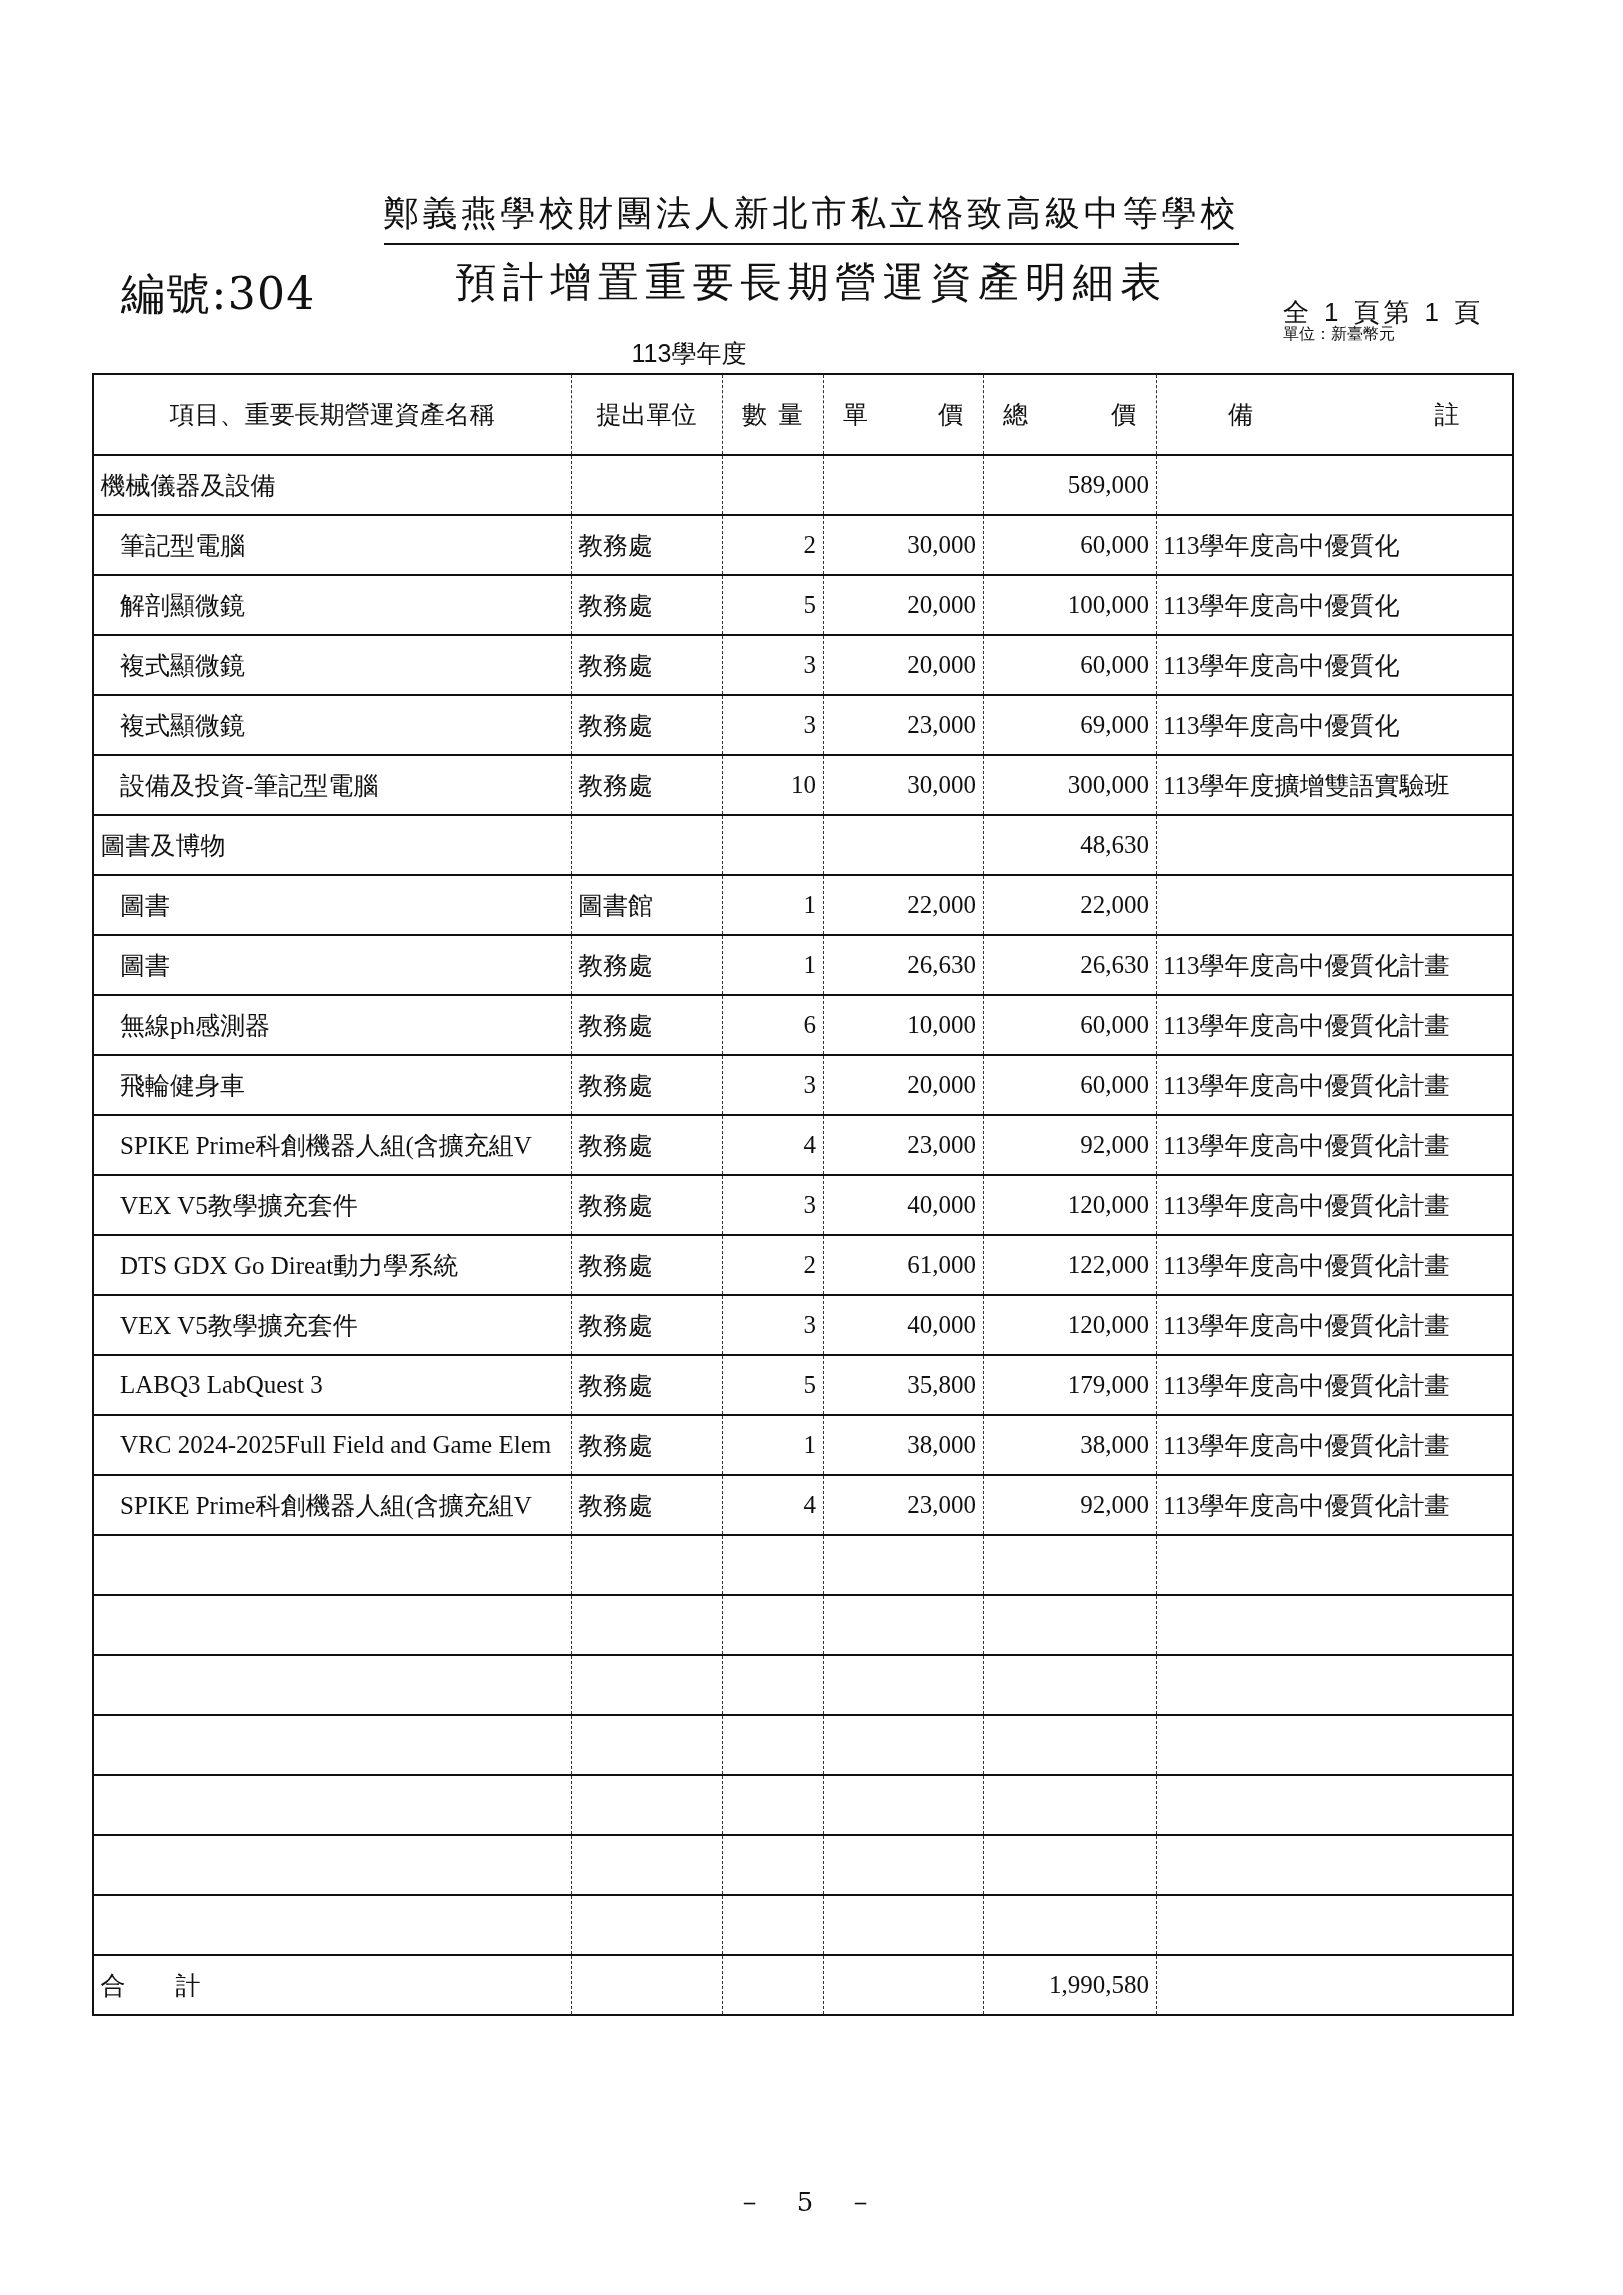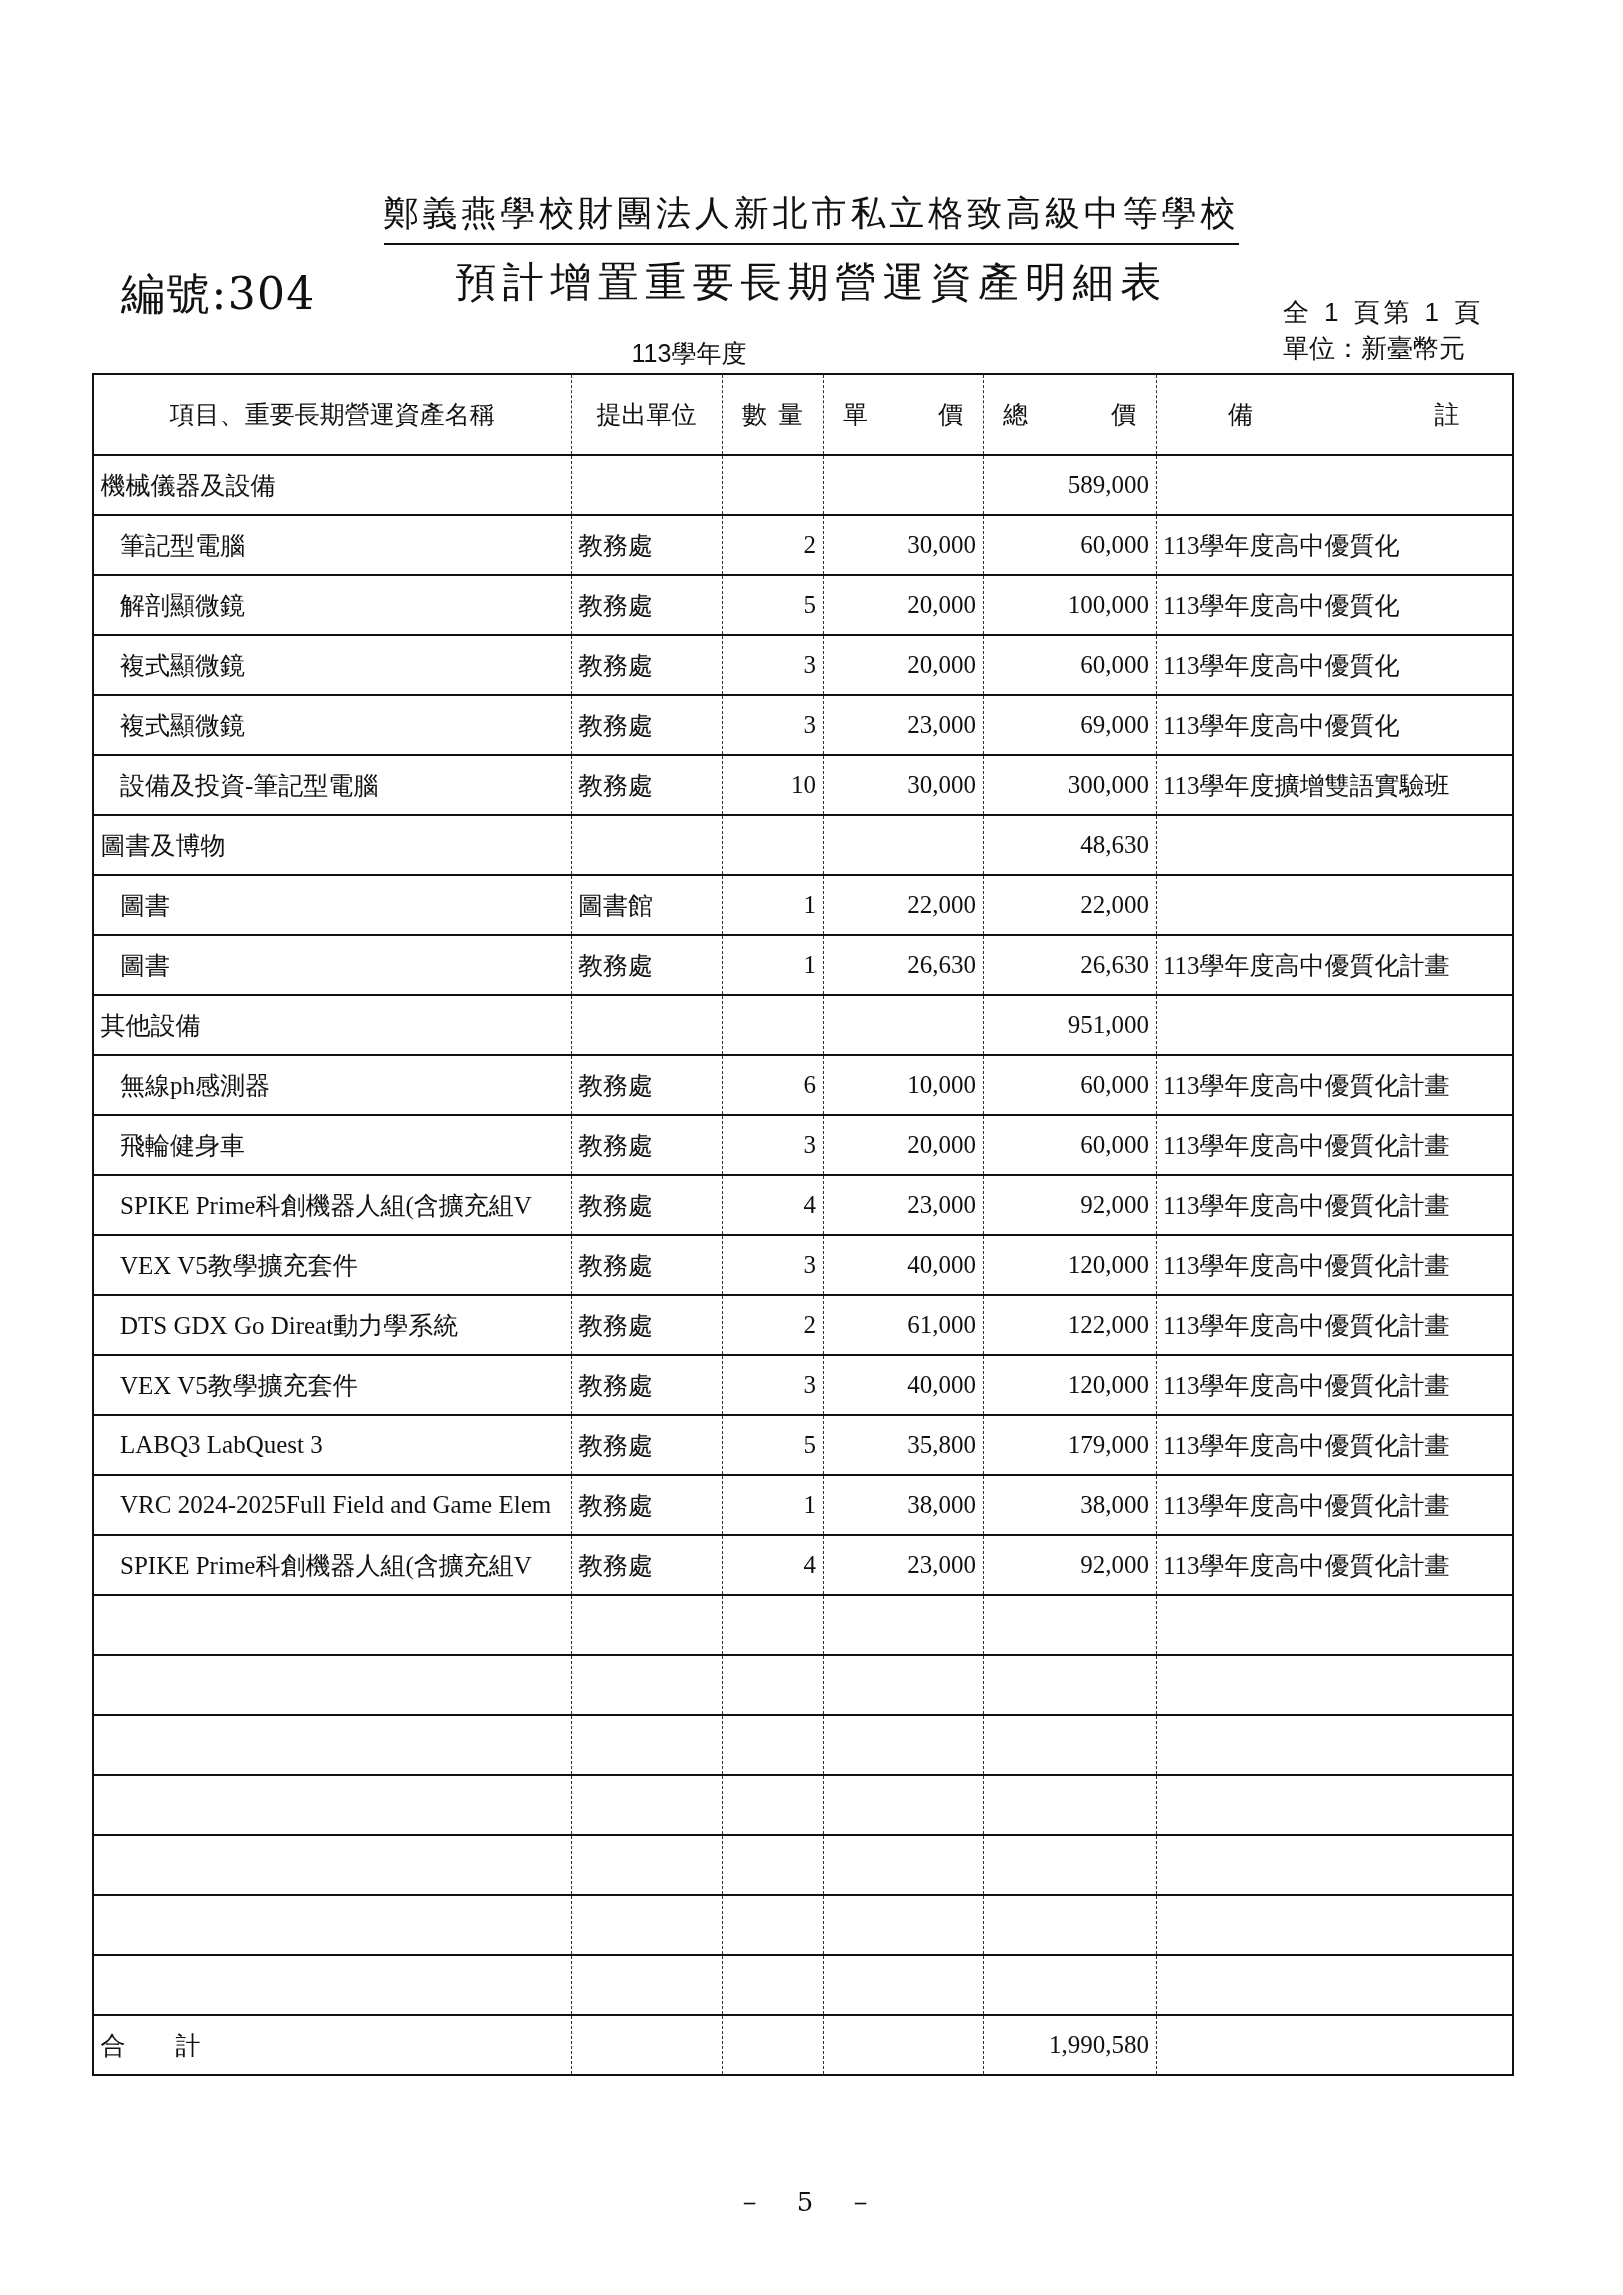--- a/index.html
+++ b/index.html
@@ -4,21 +4,21 @@
 <style>
   html, body { margin:0; padding:0; background:#fff; }
   body { width:1623px; height:2295px; position:relative; overflow:hidden;
          font-family:"DejaVu Serif","Liberation Serif",serif; color:#111; }
   .abs { position:absolute; }
   #org { left:0; width:1623px; top:190px; text-align:center; font-size:35px; letter-spacing:3.9px; }
   #org span { border-bottom:2.6px solid #111; padding-bottom:10px; }
   #formno { left:121px; top:265px; font-size:44px; letter-spacing:1.3px; }
   #doctitle { left:0; width:1603px; top:255px; text-align:center; font-size:41px; letter-spacing:6.5px; padding-left:20px; box-sizing:border-box; }
   #pageinfo { left:1283px; top:295px; font-size:26px; letter-spacing:3.9px; font-family:"Liberation Sans",sans-serif; }
-  #unit { left:1283px; top:331px; font-size:26px; font-family:"Liberation Sans",sans-serif; }
+  #unit { left:1283px; top:324px; font-size:16px; font-family:"Liberation Sans",sans-serif; }
   #year { left:0; width:1378px; top:337px; text-align:center; font-size:25px; font-family:"Liberation Sans",sans-serif; }
   #page-no { left:0; width:1623px; top:2185px; text-align:center; font-size:26px; letter-spacing:13px; }
 
   table.grid { position:absolute; left:92px; top:373px; width:1420px; border-collapse:collapse;
                border:2.6px solid #111; table-layout:fixed; font-family:"Liberation Serif",serif; }
   table.grid td, table.grid th { border-left:0.7px dashed #333; border-right:0.7px dashed #333;
                border-bottom:2.6px solid #111; padding:0 6.5px; font-size:25px; font-weight:normal;
                white-space:nowrap; overflow:hidden; }
   table.grid th { height:79px; font-family:"Liberation Sans",sans-serif; }
   table.grid td { height:58px; }
@@ -143,28 +143,20 @@
       </tr>
       <tr>
         <td class="indent">圖書</td>
         <td>教務處</td>
         <td class="num">1</td>
         <td class="num">26,630</td>
         <td class="num">26,630</td>
         <td>113學年度高中優質化計畫</td>
       </tr>
       <tr>
-        <td>其他設備</td>
-        <td></td>
-        <td class="num"></td>
-        <td class="num"></td>
-        <td class="num">951,000</td>
-        <td></td>
-      </tr>
-      <tr>
         <td class="indent">無線ph感測器</td>
         <td>教務處</td>
         <td class="num">6</td>
         <td class="num">10,000</td>
         <td class="num">60,000</td>
         <td>113學年度高中優質化計畫</td>
       </tr>
       <tr>
         <td class="indent">飛輪健身車</td>
         <td>教務處</td>

